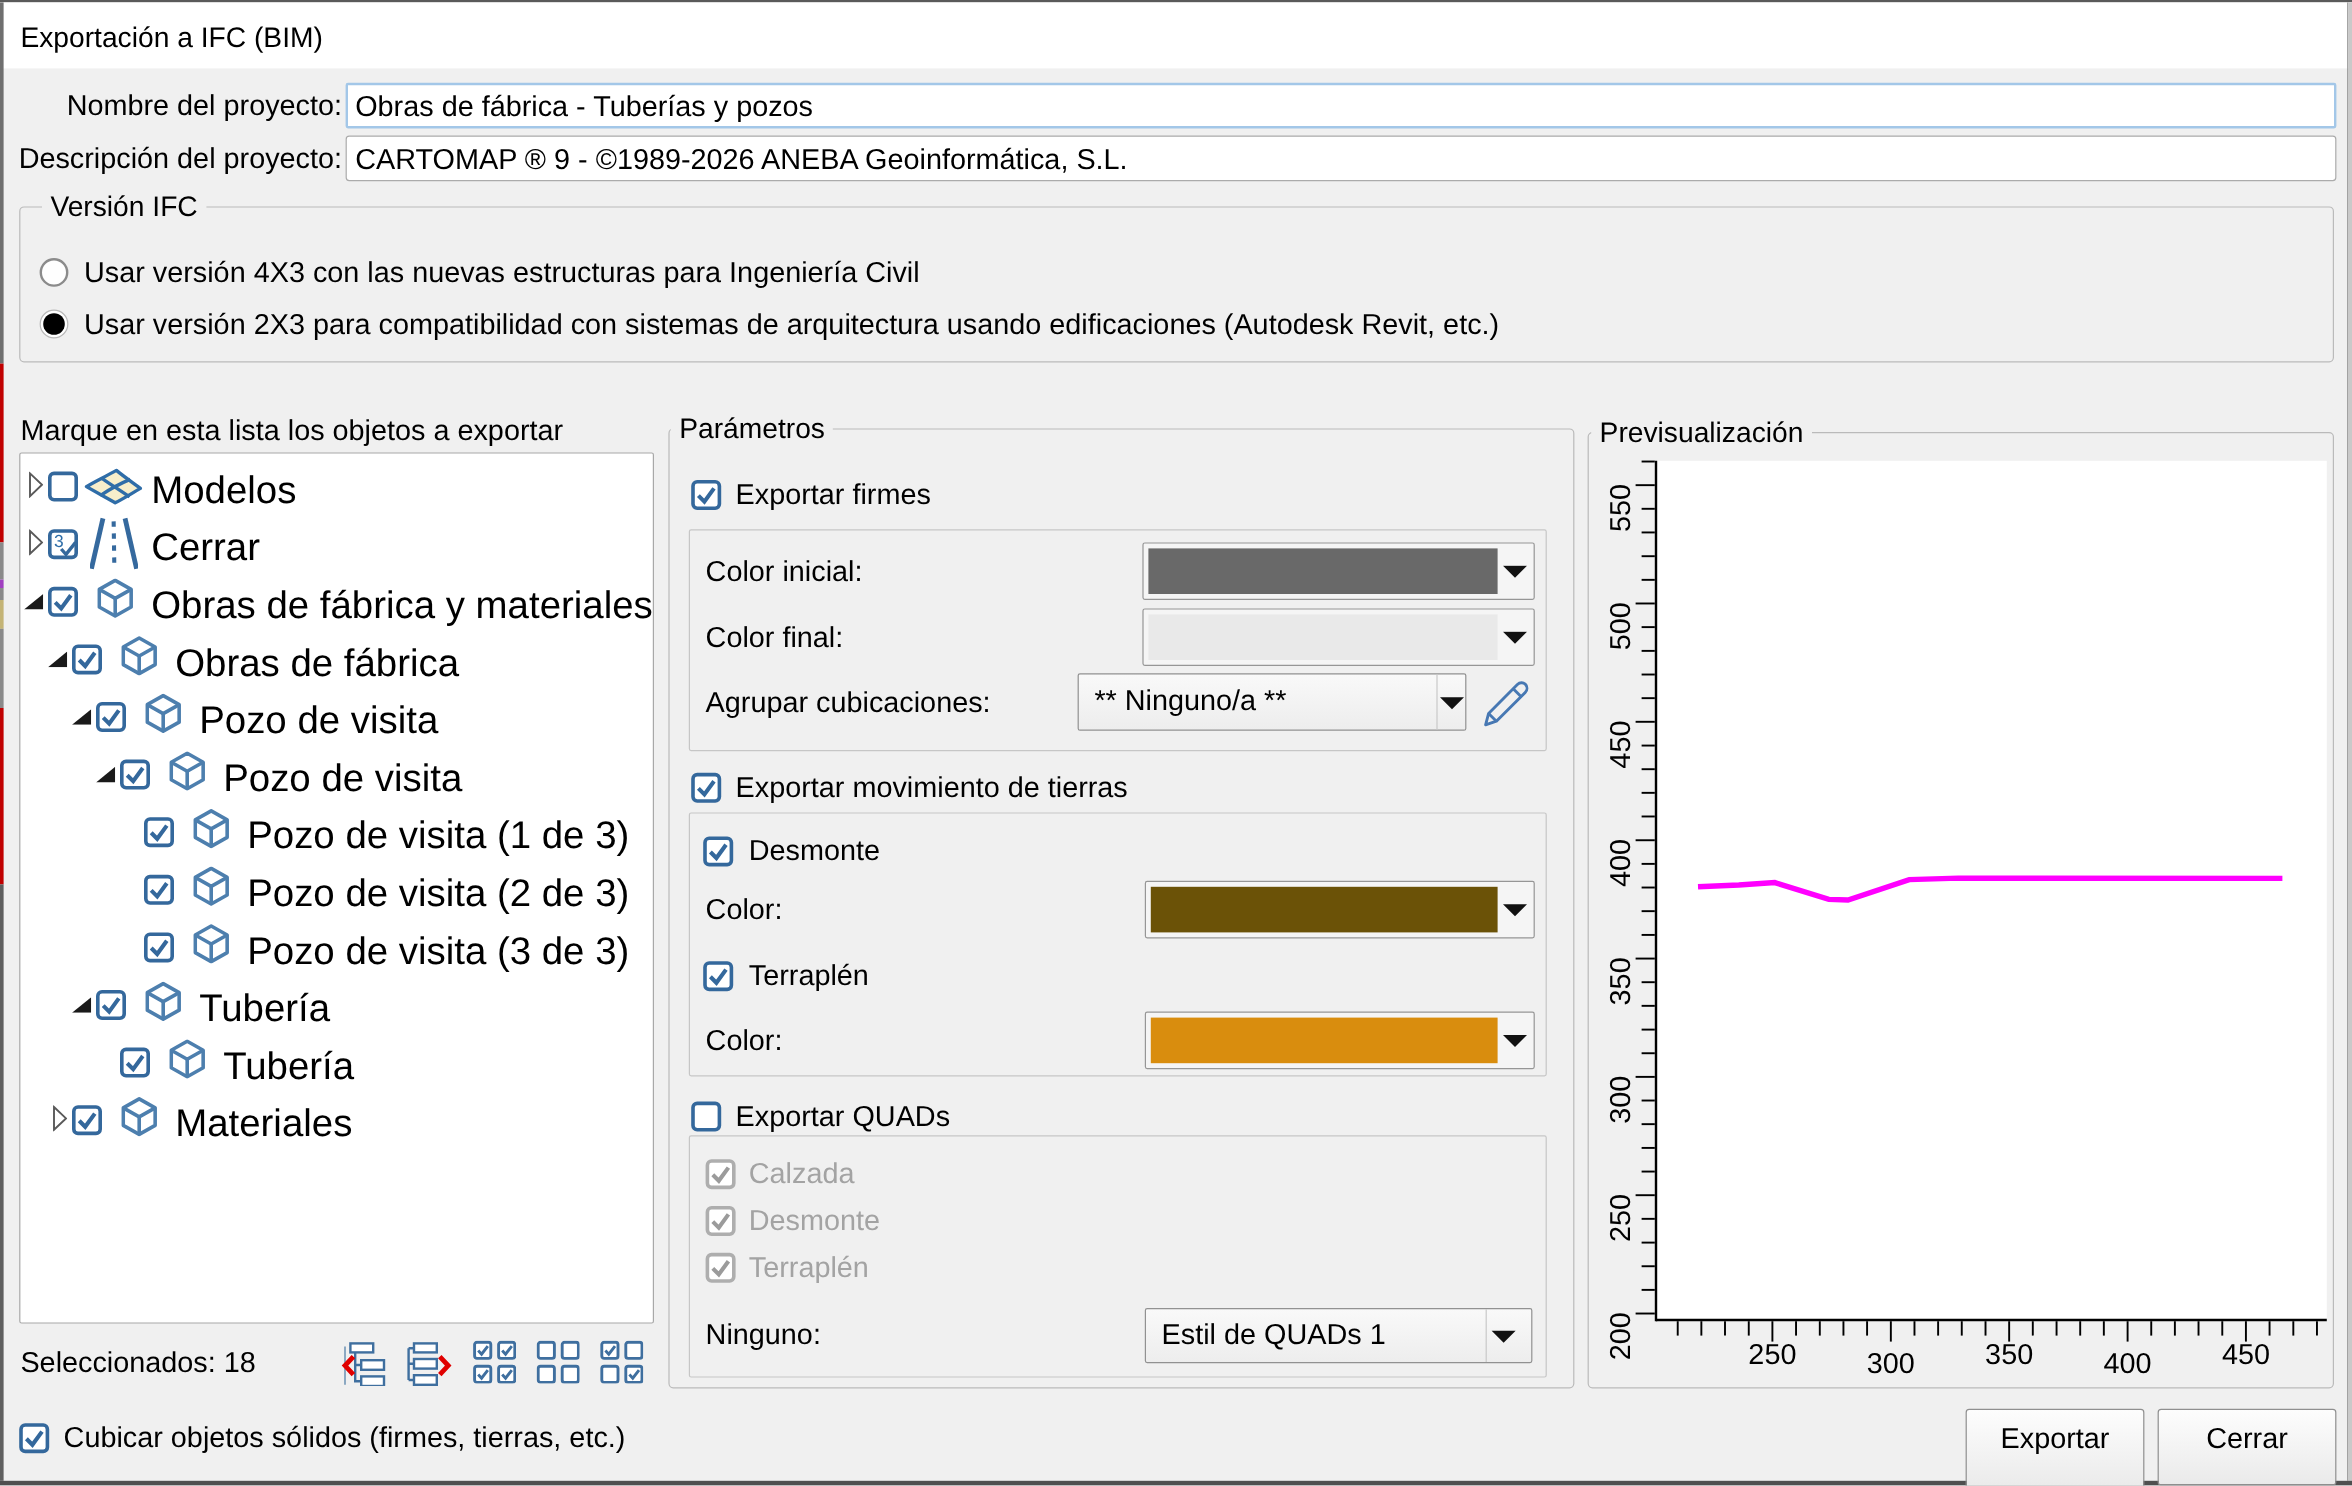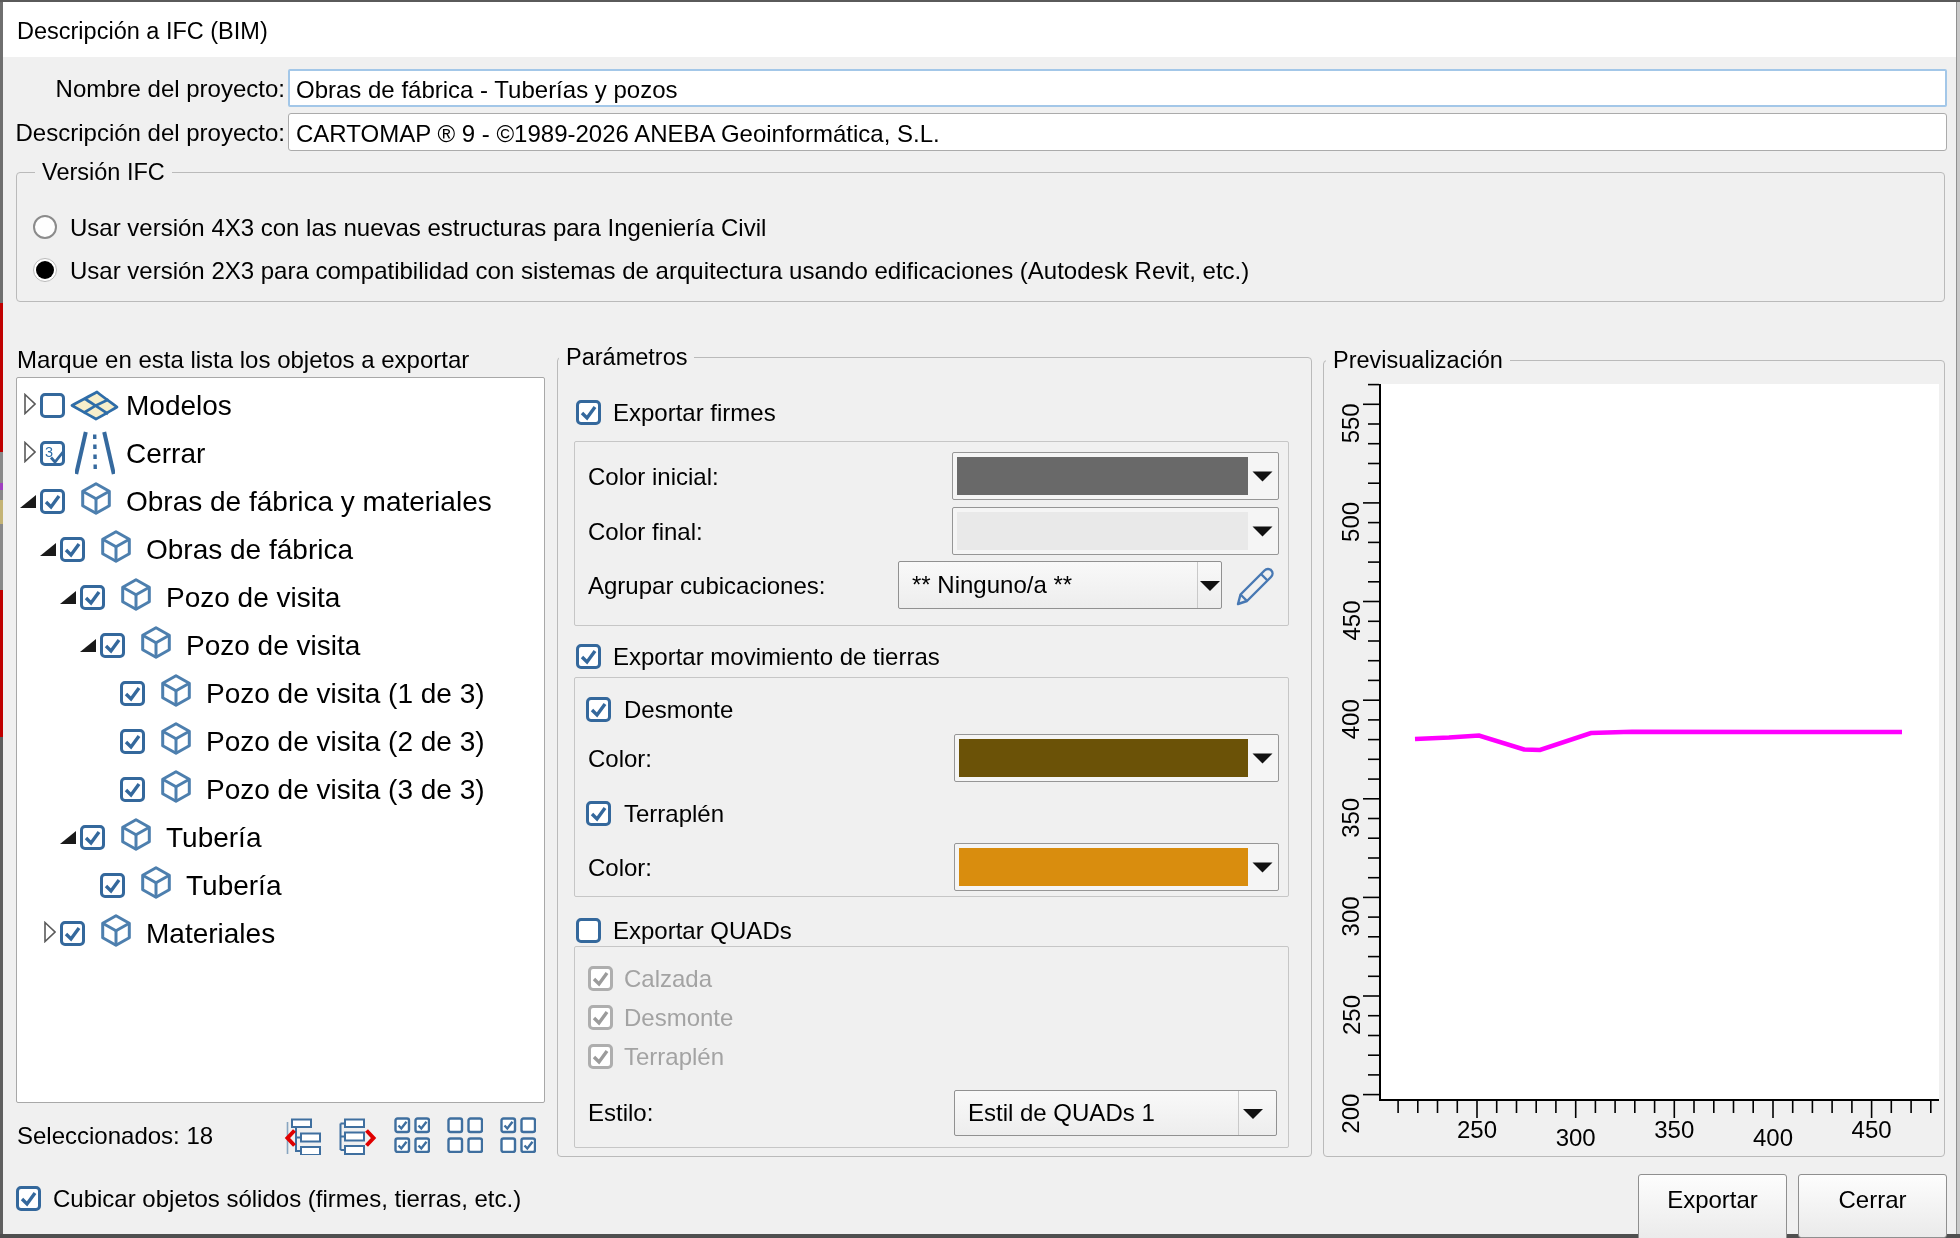--- a/index.html
+++ b/index.html
@@ -1,34 +1,34 @@
 <!DOCTYPE html>
 <html><head><meta charset="utf-8">
 <style>
 html,body{margin:0;padding:0}
 body{width:1960px;height:1238px;position:relative;overflow:hidden;
  font-family:"Liberation Sans",sans-serif;font-size:24px;color:#000;background:#f0f0f0}
 .ab{position:absolute}
 .lbl{white-space:pre;line-height:1}
-.tlbl{white-space:pre;line-height:1;font-size:28px}
+.tlbl{white-space:pre;line-height:1;font-size:32px}
 svg{display:block}
 .rlab{text-align:right;white-space:pre}
 .inp{background:#fff;box-sizing:border-box;border-radius:2px}
 .grp{border:1px solid #bababa;border-radius:4px;box-sizing:border-box}
 .grplbl{background:#f0f0f0;padding:0 7px;line-height:26px;white-space:pre;font-size:23.5px}
 .cb{box-sizing:border-box;width:25px;height:25px;border:3px solid #34689c;border-radius:5px;background:#fff}
 .cbg{border-color:#aeaeae}
 .combo{box-sizing:border-box;border:1px solid #919191;border-radius:2px;background:linear-gradient(#f9f9f9,#ededed)}
 .btn{box-sizing:border-box;border:1px solid #8f8f8f;border-radius:3px;background:linear-gradient(#fdfdfd,#eaeaea);
  text-align:center;line-height:50px}
 </style></head><body>
 
 <div class="ab" style="left:0;top:0;width:1960px;height:2px;background:#5a5a5a"></div>
 <div class="ab" style="left:0;top:2px;width:1960px;height:55px;background:#fff"></div>
-<div class="ab lbl" style="left:17px;top:20px;font-size:23.5px">Descripción a IFC (BIM)</div>
+<div class="ab lbl" style="left:17px;top:20px;font-size:23.5px">Exportación a IFC (BIM)</div>
 <div class="ab" style="left:0;top:2px;width:3px;height:301px;background:#6f6f6f"></div>
 <div class="ab" style="left:0;top:303px;width:3px;height:149px;background:#c00000"></div>
 <div class="ab" style="left:0;top:452px;width:3px;height:31px;background:#8a8a8a"></div>
 <div class="ab" style="left:0;top:483px;width:3px;height:7px;background:#a040c0"></div>
 <div class="ab" style="left:0;top:490px;width:3px;height:10px;background:#8a8a8a"></div>
 <div class="ab" style="left:0;top:500px;width:3px;height:24px;background:#c4b476"></div>
 <div class="ab" style="left:0;top:524px;width:3px;height:66px;background:#8a8a8a"></div>
 <div class="ab" style="left:0;top:590px;width:3px;height:147px;background:#c00000"></div>
 <div class="ab" style="left:0;top:737px;width:3px;height:497px;background:#5f5f5f"></div>
 <div class="ab" style="left:1956px;top:2px;width:1px;height:1232px;background:#909090"></div>
@@ -410,21 +410,21 @@
       <polyline points="3,10 8,15 16,4" fill="none" stroke="#9b9b9b" stroke-width="3.4"></polyline>
     </svg>
   </div>
 <div class="ab lbl" style="left:624px;top:1006px;color:#a3a3a3">Desmonte</div>
 <div class="ab cb cbg" style="left:588px;top:1044px">
     <svg width="19" height="19" viewBox="0 0 19 19" style="position:absolute;left:0;top:0">
       <polyline points="3,10 8,15 16,4" fill="none" stroke="#9b9b9b" stroke-width="3.4"></polyline>
     </svg>
   </div>
 <div class="ab lbl" style="left:624px;top:1045px;color:#a3a3a3">Terraplén</div>
-<div class="ab lbl" style="left:588px;top:1101px">Estilo:</div>
+<div class="ab lbl" style="left:588px;top:1101px">Ninguno:</div>
 <div class="ab combo" style="left:954px;top:1090px;width:323px;height:46px"></div>
 <div class="ab lbl" style="left:968px;top:1101px">Estil de QUADs 1</div>
 <div class="ab" style="left:1238px;top:1091px;width:1px;height:44px;background:#c9c9c9"></div>
 <svg class="ab" style="left:1242px;top:1108px" width="22" height="12" viewBox="0 0 22 12">
     <polygon points="1,1 21,1 11,11" fill="#111"></polygon>
   </svg>
 <div class="ab grp" style="left:1323px;top:360px;width:622px;height:797px"></div>
 <div class="ab grplbl" style="left:1326px;top:347px">Previsualización</div>
 <svg class="ab" style="left:1330px;top:370px" width="615" height="780" viewBox="0 0 615 780">
     <rect x="51" y="14" width="558" height="717" fill="#ffffff"></rect>

